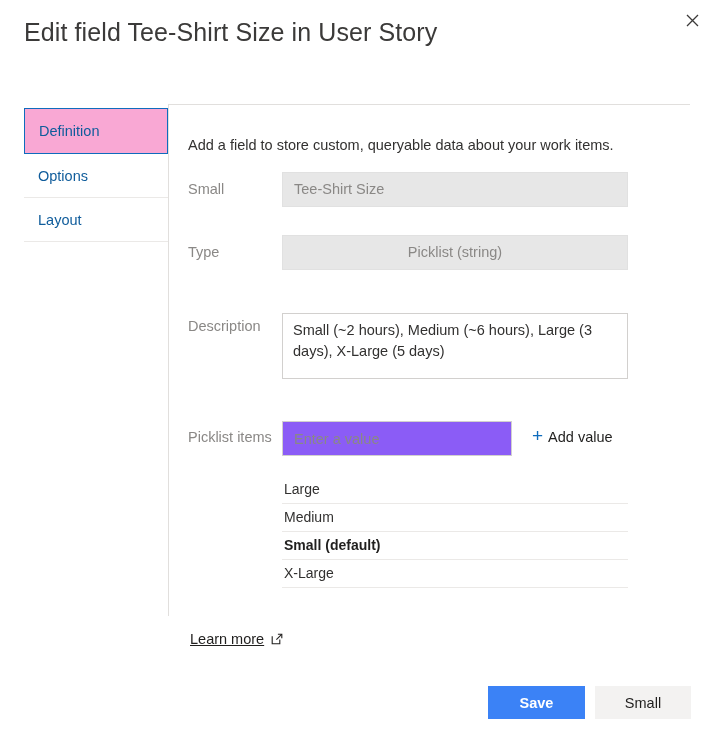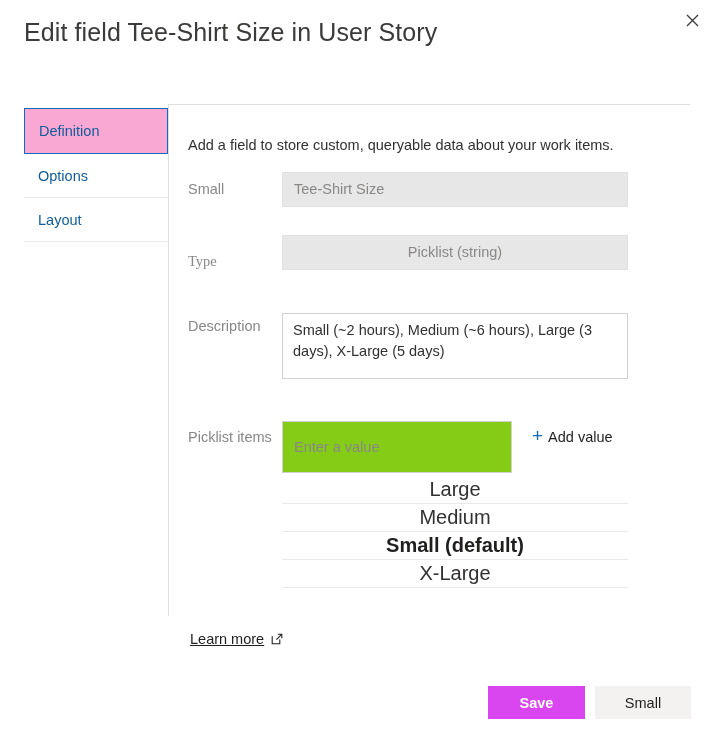--- a/index.html
+++ b/index.html
@@ -154,25 +154,25 @@
     font-size: 14.5px;
     font-family: "Liberation Sans", sans-serif;
     padding: 6px 10px 6px 10px;
     line-height: 21px;
     overflow: hidden;
     box-sizing: border-box;
     resize: none;
   }
 
   .value-input {
-    height: 52px;
+    height: 35px;
     width: 230px;
     box-sizing: border-box;
     border: 1px solid #d2d0ce;
-    background: #84cc16;
+    background: #8b5cf6;
     font-size: 14.5px;
     font-family: "Liberation Sans", sans-serif;
     color: #323130;
     padding: 0 11px;
     outline: none;
   }
   .value-input::placeholder { color: #8a8886; opacity: 1; }
 
   .add-value {
     position: absolute;
@@ -197,27 +197,26 @@
 
   .picklist-list {
     position: absolute;
     left: 94px;
     width: 346px;
     top: 55px;
   }
   .picklist-item {
     height: 27px;
     line-height: 27px;
-    font-size: 20px;
+    font-size: 14px;
     color: #323130;
     border-bottom: 1px solid #ebe9e7;
     padding: 0 2px;
     cursor: pointer;
     white-space: nowrap;
-    text-align: center;
   }
   .picklist-item.is-default { font-weight: bold; color: #201f1e; }
 
   
   .learn-more {
     position: absolute;
     left: 190px;
     top: 631px;
     font-size: 14.5px;
     color: #201f1e;
@@ -245,21 +244,21 @@
     height: 33px;
     min-width: 96px;
     border: none;
     font-size: 14.5px;
     font-family: "Liberation Sans", sans-serif;
     cursor: pointer;
     padding: 0 14px;
   }
   .btn-primary {
     left: 488px;
-    background: #d946ef;
+    background: #3b82f6;
     color: #ffffff;
     font-weight: bold;
     width: 97px;
   }
   .btn-secondary {
     left: 595px;
     background: #f3f2f1;
     color: #201f1e;
     width: 95px;
   }
@@ -295,21 +294,21 @@
 
   <div class="main">
     <div class="intro">Add a field to store custom, queryable data about your work items.</div>
 
     <div class="field-row" style="height:60px;margin-top:19px;">
       <div class="field-label" style="top:9px;">Small</div>
       <div class="control readonly-input" style="top:0;">Tee-Shirt Size</div>
     </div>
 
     <div class="field-row" style="height:60px;margin-top:3px;">
-      <div class="field-label" style="top:18px;font-family:Liberation Serif, serif;">Type</div>
+      <div class="field-label" style="top:9px;">Type</div>
       <div class="control readonly-input" style="top:0;text-align:center;">Picklist (string)</div>
     </div>
 
     <div class="field-row" style="height:90px;margin-top:18px;">
       <div class="field-label" style="top:5px;">Description</div>
       <textarea class="control desc-box" style="top: 0px;">Small (~2 hours), Medium (~6 hours), Large (3 days), X-Large (5 days)</textarea>
     </div>
 
     <div class="field-row" style="height:180px;margin-top:18px;">
       <div class="field-label" style="top:8px;">Picklist items</div>

